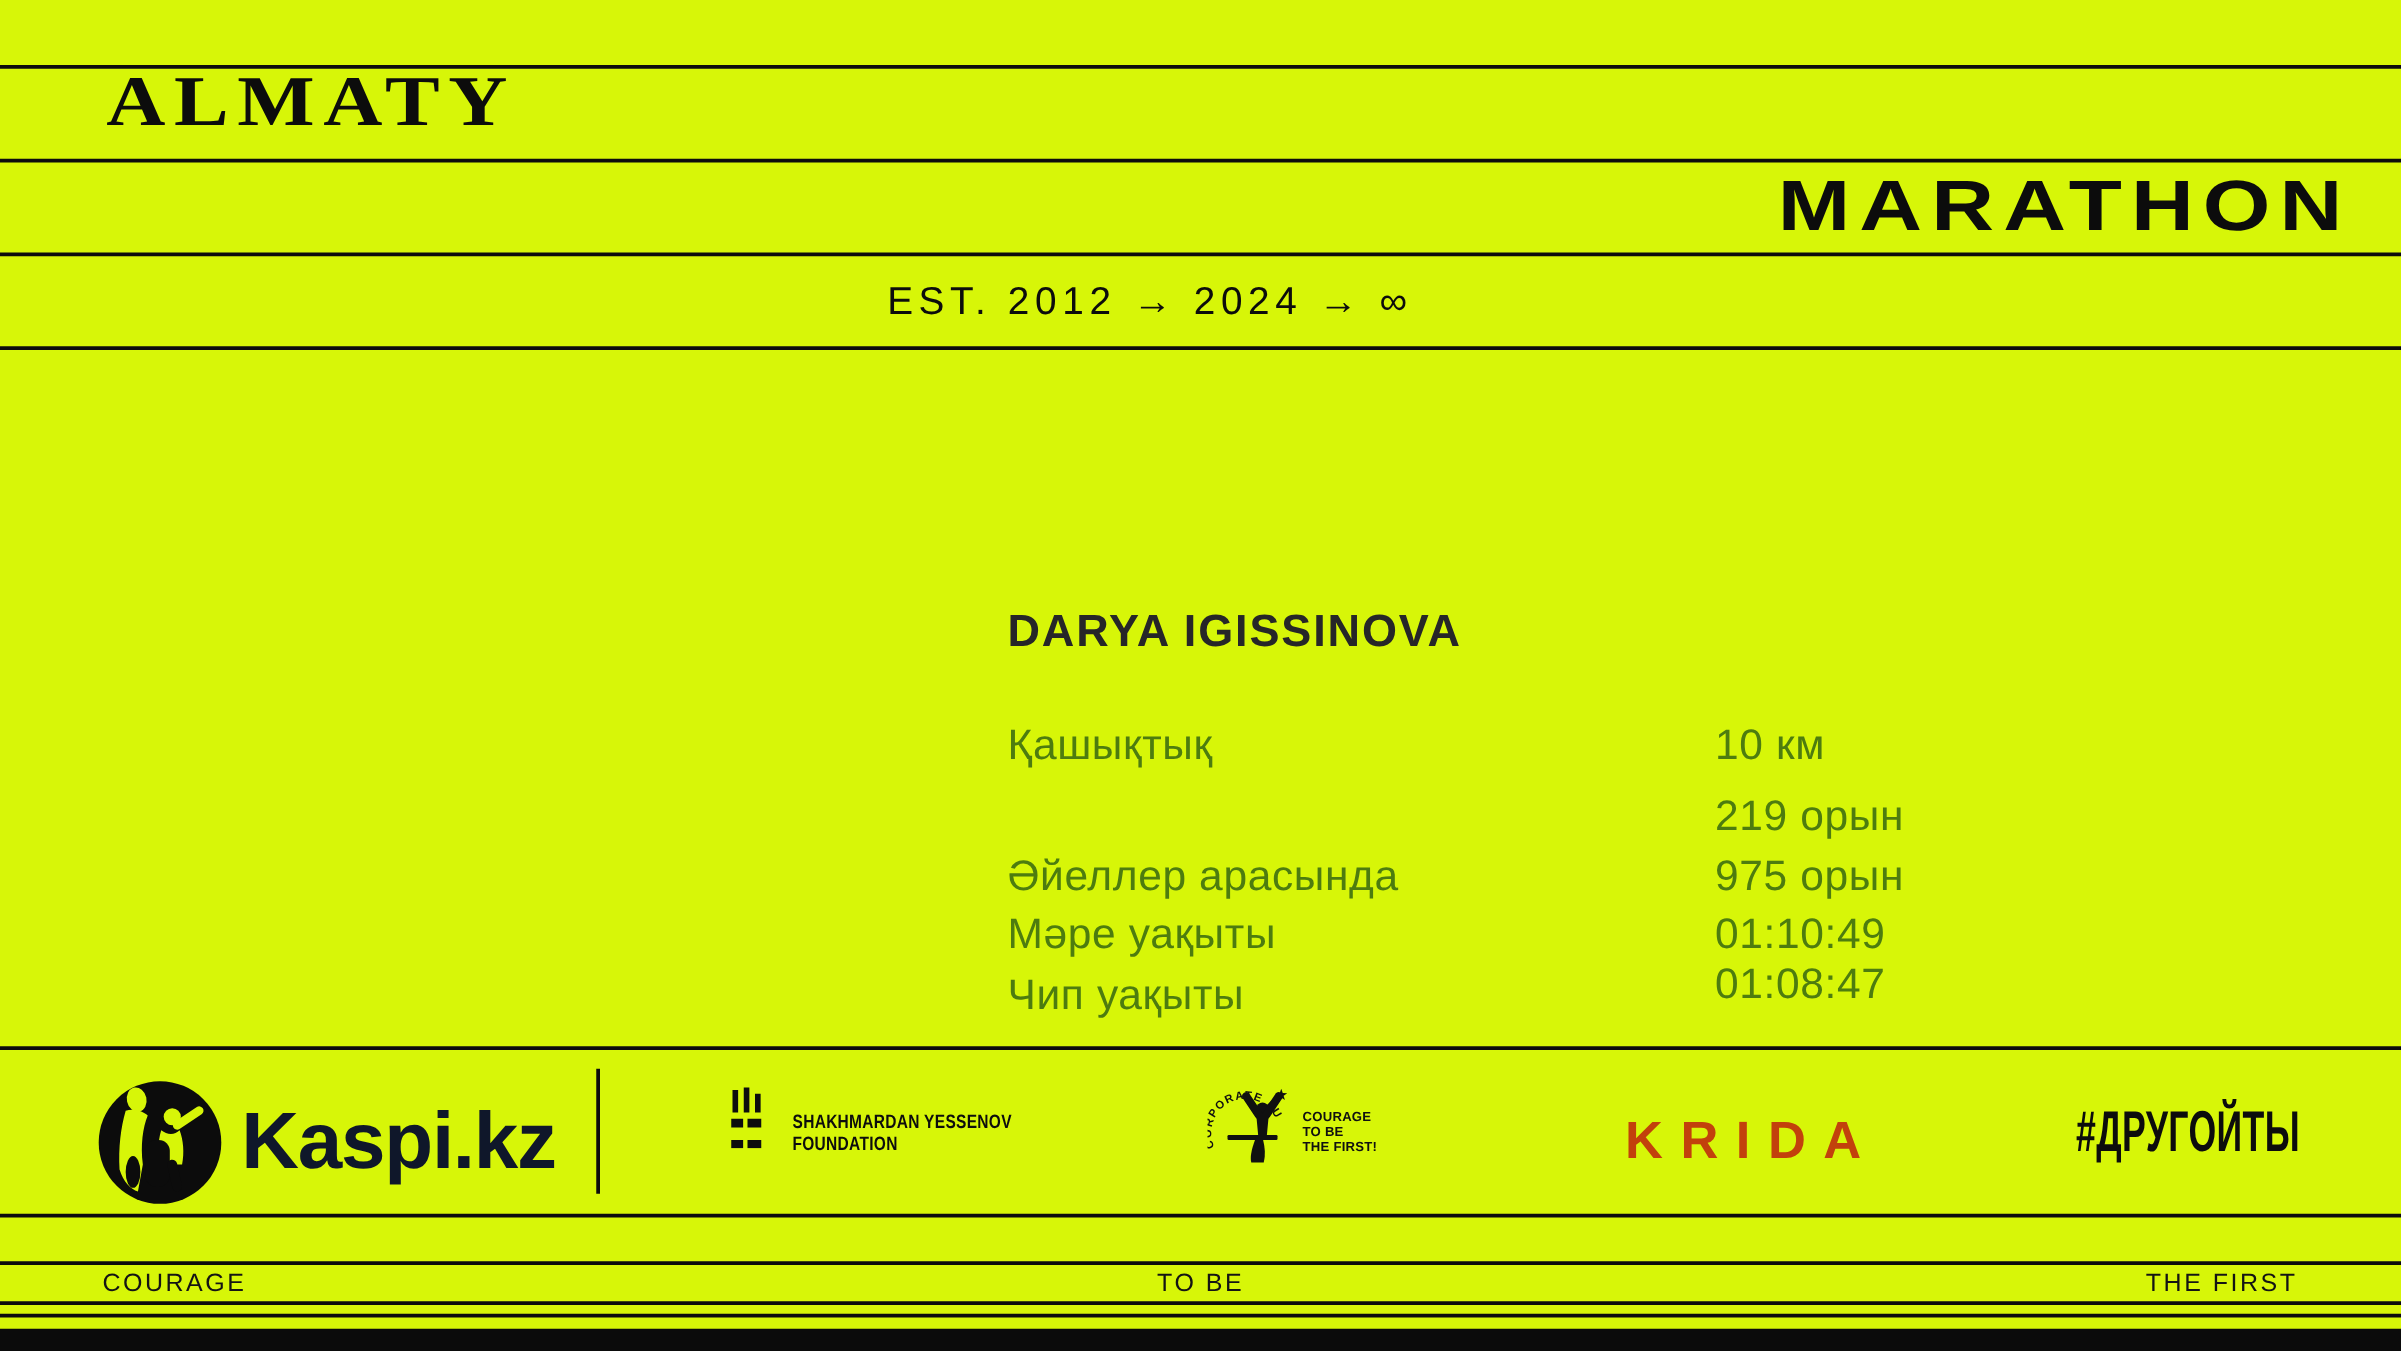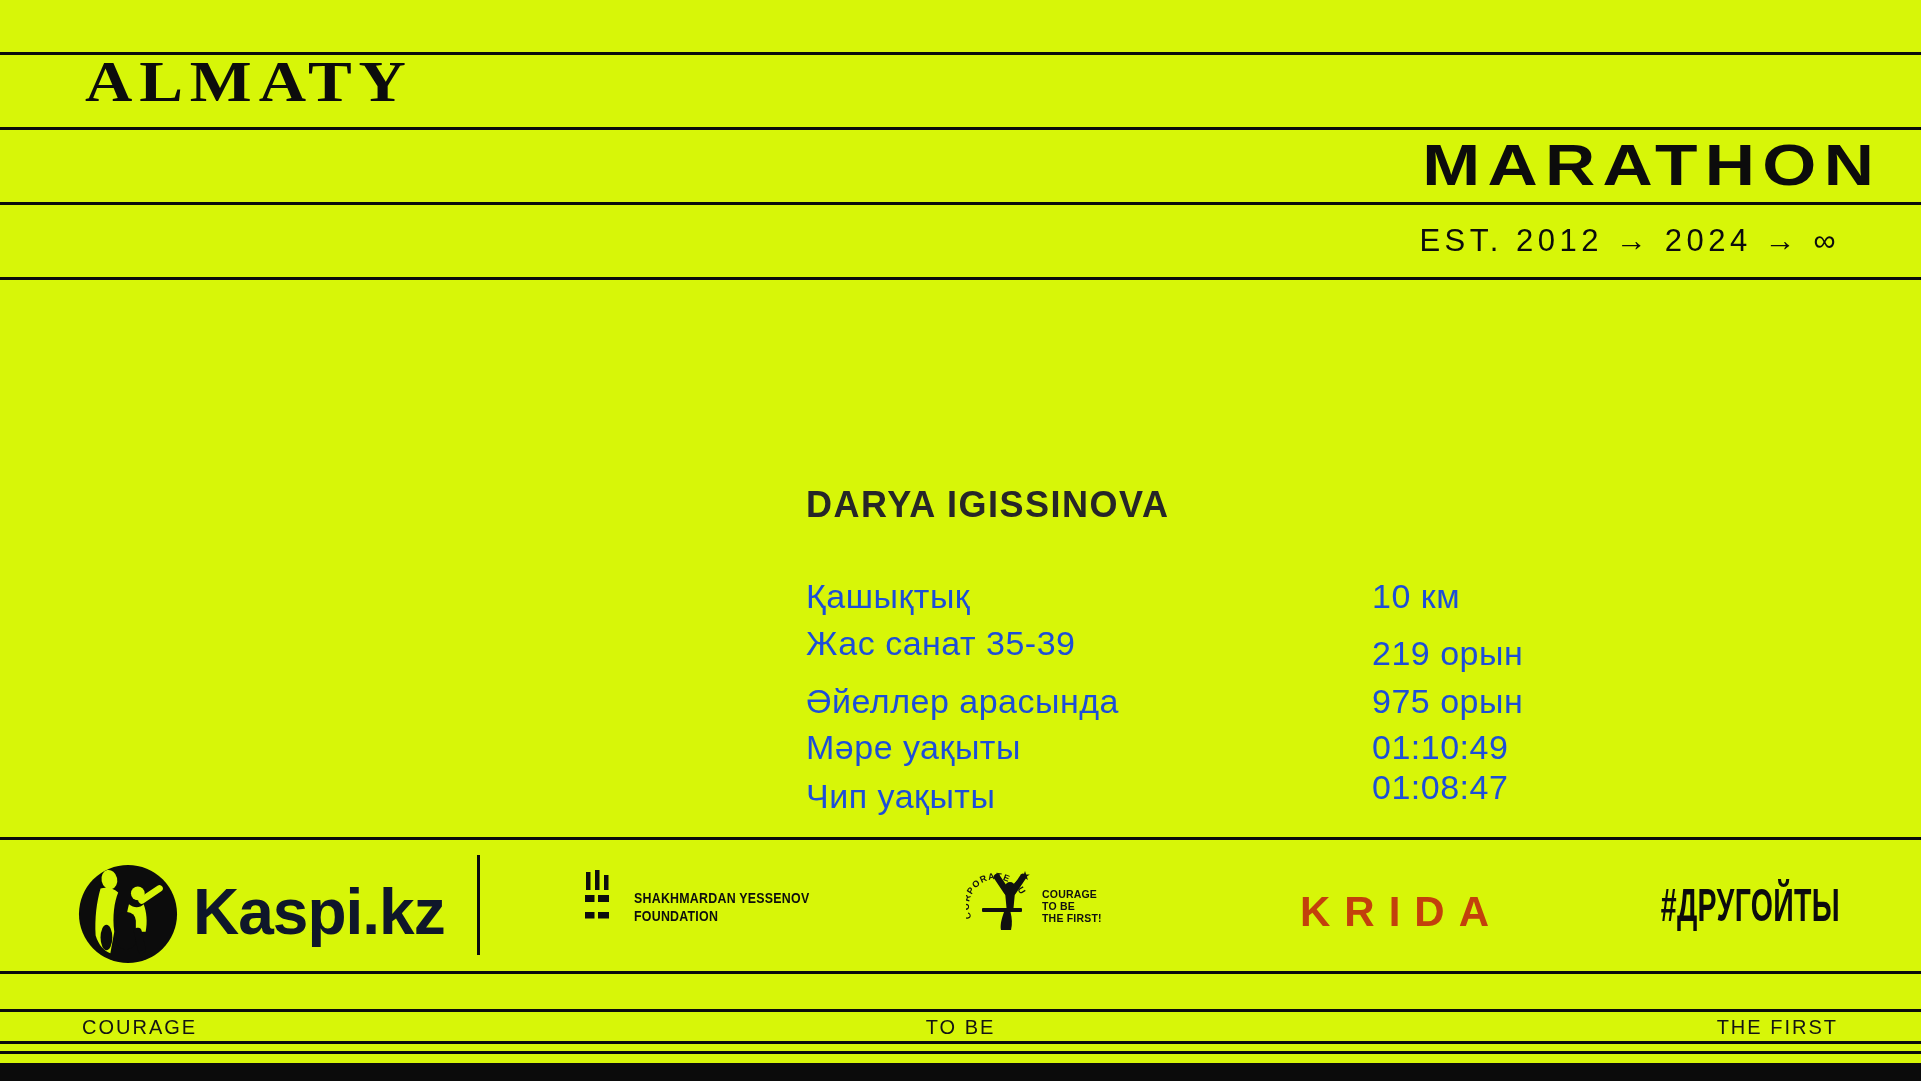--- a/index.html
+++ b/index.html
@@ -21,21 +21,21 @@
     font-weight:500;font-size:31px;color:#0c0c0c;letter-spacing:4.5px;line-height:1;
   }
   .cert-title{
     font-weight:400;font-size:104px;color:#0c0c0c;letter-spacing:2px;line-height:1;
     transform:scaleX(1.04);transform-origin:right center;
   }
   .recipient{
     font-weight:700;font-size:36px;line-height:36px;color:#262628;letter-spacing:1.5px;
   }
   .row-label,.row-value{
-    font-weight:500;font-size:34px;line-height:40px;color:#1d4ed8;letter-spacing:0.5px;
+    font-weight:500;font-size:34px;line-height:40px;color:#4d7c0f;letter-spacing:0.5px;
   }
   .row-label{left:806px;}
   .row-value{left:1372px;}
   .kaspi-word{font-weight:800;font-size:64px;line-height:68px;color:#0f172a;letter-spacing:-1px;}
   .vdivider{position:absolute;width:3px;background:#0c0c0c;}
   .yessenov-line{
     font-weight:700;font-size:15.5px;line-height:18px;color:#0d0d0d;letter-spacing:0.3px;
     transform:scaleX(0.8);transform-origin:left center;
   }
   .stamp-caption{
@@ -64,31 +64,30 @@
   <div class="hline" style="top:1041px"></div>
   <div class="hline" style="top:1051px"></div>
   <div class="bottom-bar"></div>
 
   <div class="band" style="top:53px;height:56px;padding-left:85px;justify-content:flex-start;font-family:Liberation Serif, serif;">
     <div class="brand-big almaty">ALMATY</div>
   </div>
   <div class="band" style="top:128px;height:74px;padding-right:40px;justify-content:flex-end;">
     <div class="brand-big marathon">MARATHON</div>
   </div>
-  <div class="band" style="top:203px;height:74px;padding-right:81px;justify-content:flex-end;">
+  <div class="band" style="top:203px;height:74px;padding-right:81px;justify-content:center;">
     <div class="est">EST. 2012 → 2024 → ∞</div>
   </div>
 
 
   <div class="abs recipient" style="left:806px;top:487px;">DARYA IGISSINOVA</div>
 
   <div class="abs row-label" style="top:576px;">Қашықтық</div>
   <div class="abs row-value" style="top:576px;">10 км</div>
 
-  <div class="abs row-label" style="top:623px;">Жас санат 35-39</div>
   <div class="abs row-value" style="top:633px;">219 орын</div>
 
   <div class="abs row-label" style="top:681px;">Әйеллер арасында</div>
   <div class="abs row-value" style="top:681px;">975 орын</div>
 
   <div class="abs row-label" style="top:727px;">Мәре уақыты</div>
   <div class="abs row-value" style="top:727px;">01:10:49</div>
 
   <div class="abs row-label" style="top:776px;">Чип уақыты</div>
   <div class="abs row-value" style="top:767px;">01:08:47</div>

